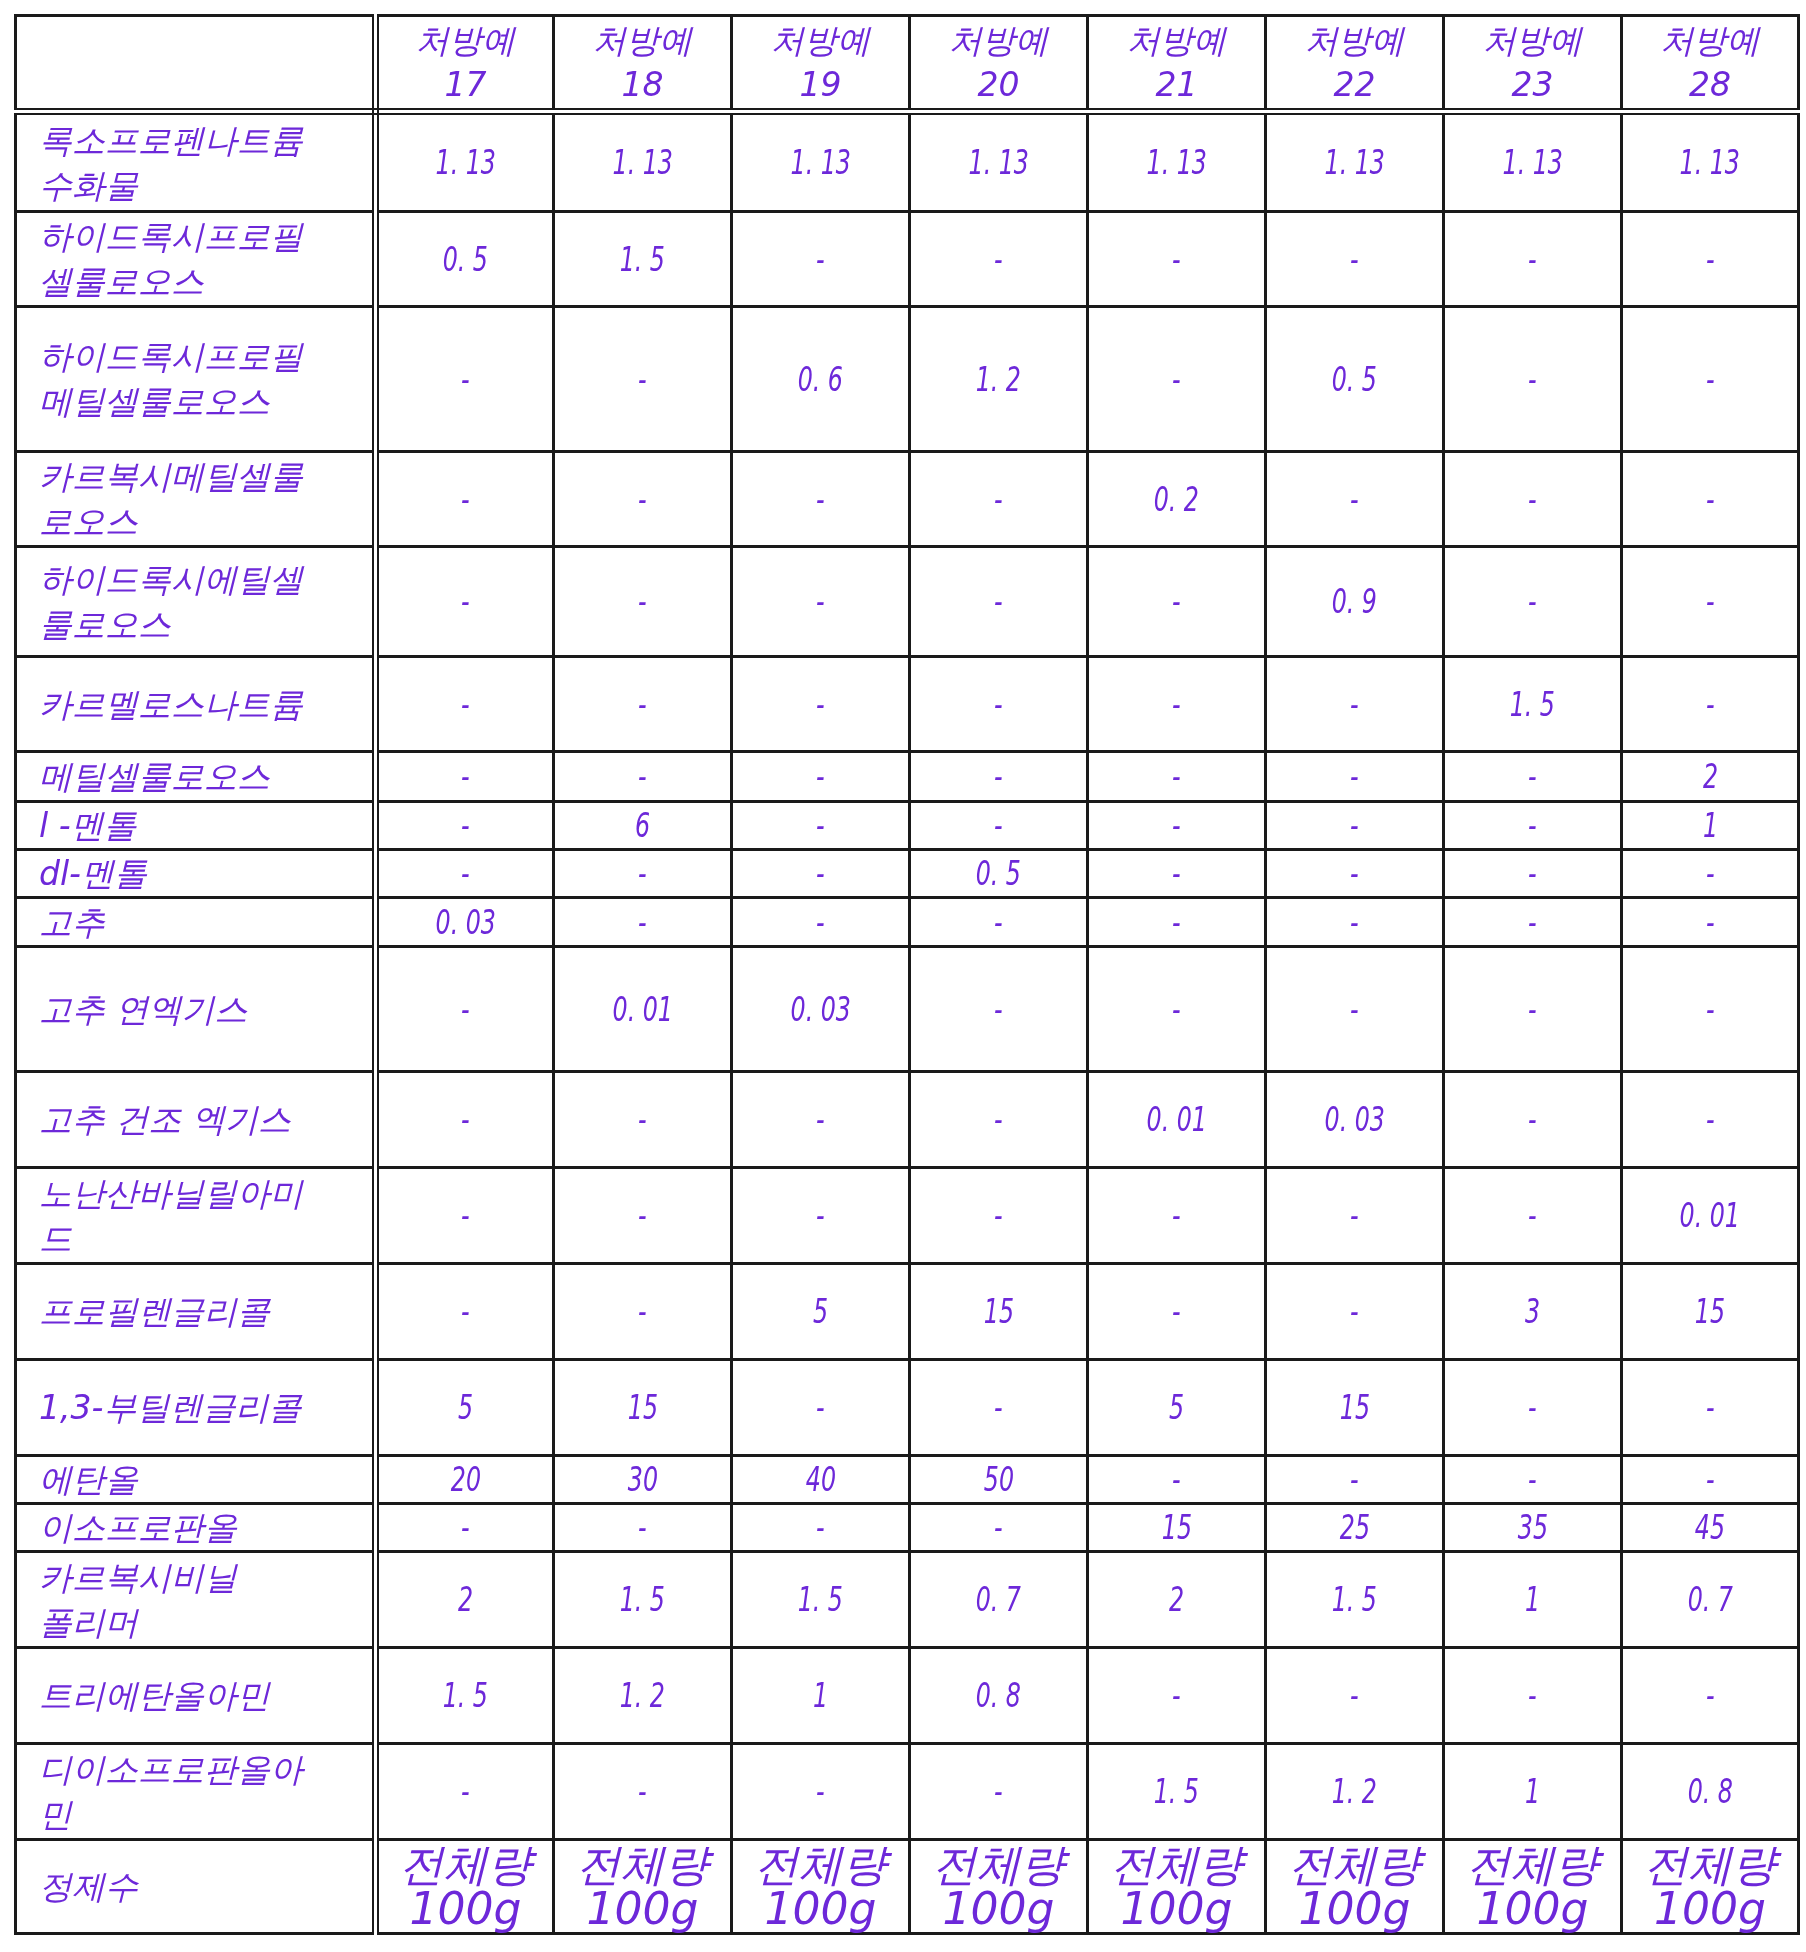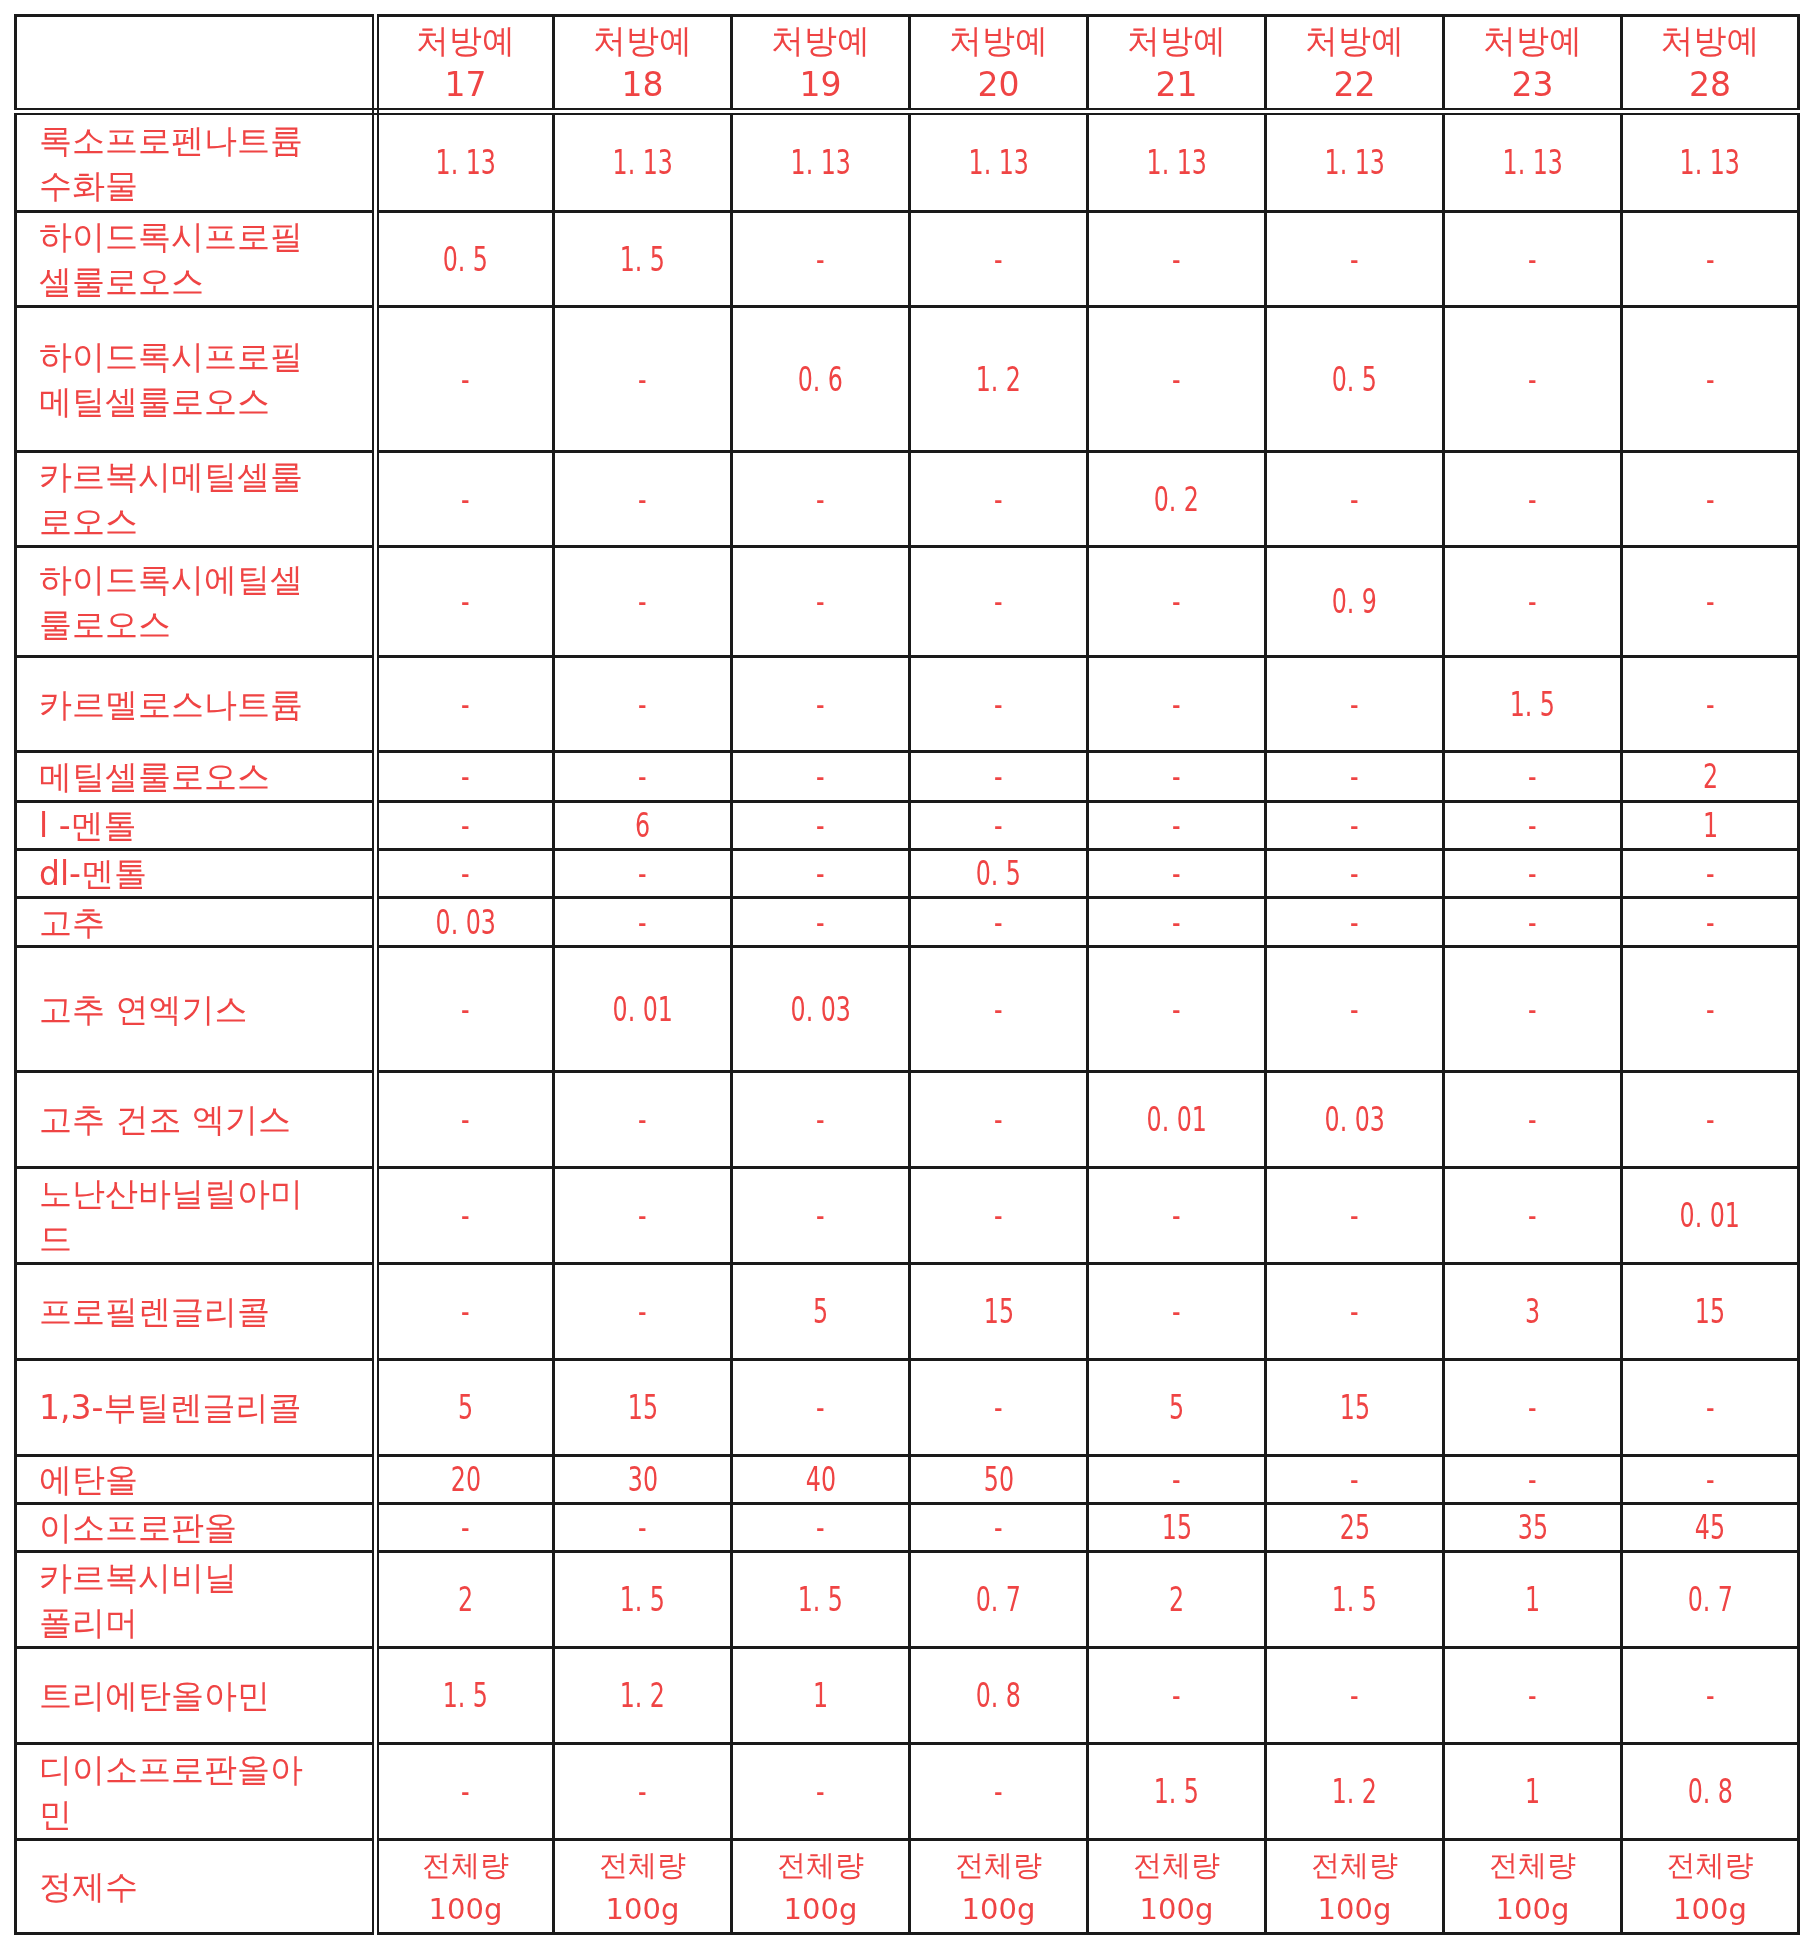--- a/index.html
+++ b/index.html
@@ -1,39 +1,40 @@
 <!DOCTYPE html>
 <html><head>
 <meta charset="utf-8">
 <style>
   html, body { margin: 0; padding: 0; background: #ffffff; }
   body { width: 1806px; height: 1952px; position: relative; overflow: hidden; }
   .tbl {
     position: absolute; left: 14px; top: 14px;
     border-collapse: collapse;
     font-family: "DejaVu Sans", "Liberation Sans", sans-serif;
-    color: #ef4444;
+    color: #6d28d9;
     table-layout: fixed;
+    font-style: italic;
   }
   .tbl td, .tbl th {
     border: 3px solid #1a1a1a;
     padding: 0;
     font-weight: normal;
     vertical-align: middle;
   }
   .tbl th { text-align: center; font-size: 33px; line-height: 44px; }
   .tbl td.name {
     text-align: left; font-size: 33px; line-height: 45px;
     padding-left: 22px; border-right: 7px double #1a1a1a;
   }
   .tbl th.corner { border-right: 7px double #1a1a1a; }
   .tbl td.val { text-align: center; font-size: 33px; font-family: "Liberation Sans Narrow", "DejaVu Sans Condensed", "Liberation Sans", sans-serif; transform-origin: center; }
   .val span { display: inline-block; transform: scaleX(0.8); }
   .tbl tr.hdr th { border-bottom: 7px double #1a1a1a; }
-  .tbl td.water { text-align:center; font-size: 29px; line-height: 44px; }
+  .tbl td.water { text-align:center; font-size: 44px; line-height: 44px; }
 </style>
 </head>
 <body>
 
 <table class="tbl">
   <colgroup>
     <col style="width:360px">
     <col style="width:178px">
       <col style="width:178px">
       <col style="width:178px">

